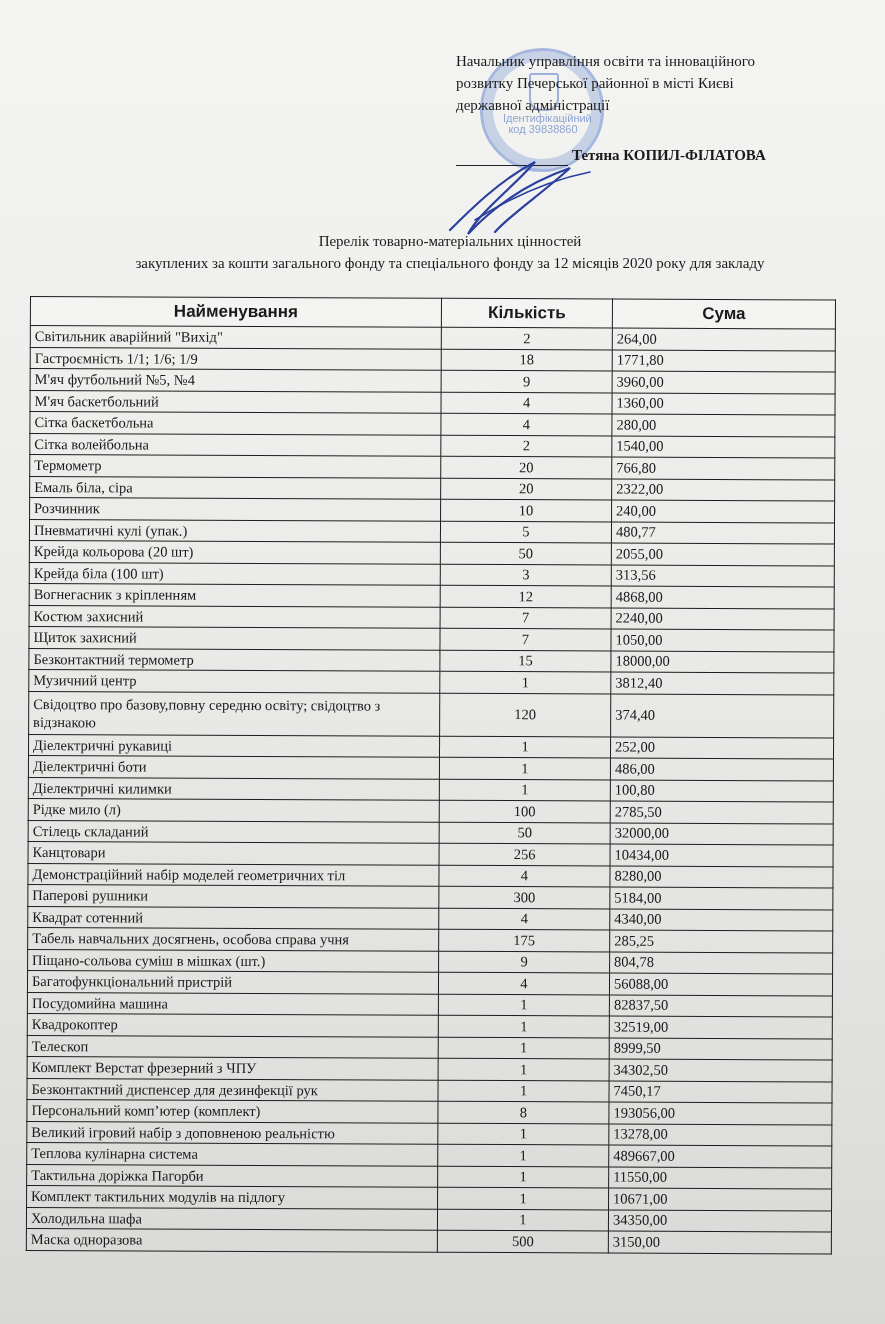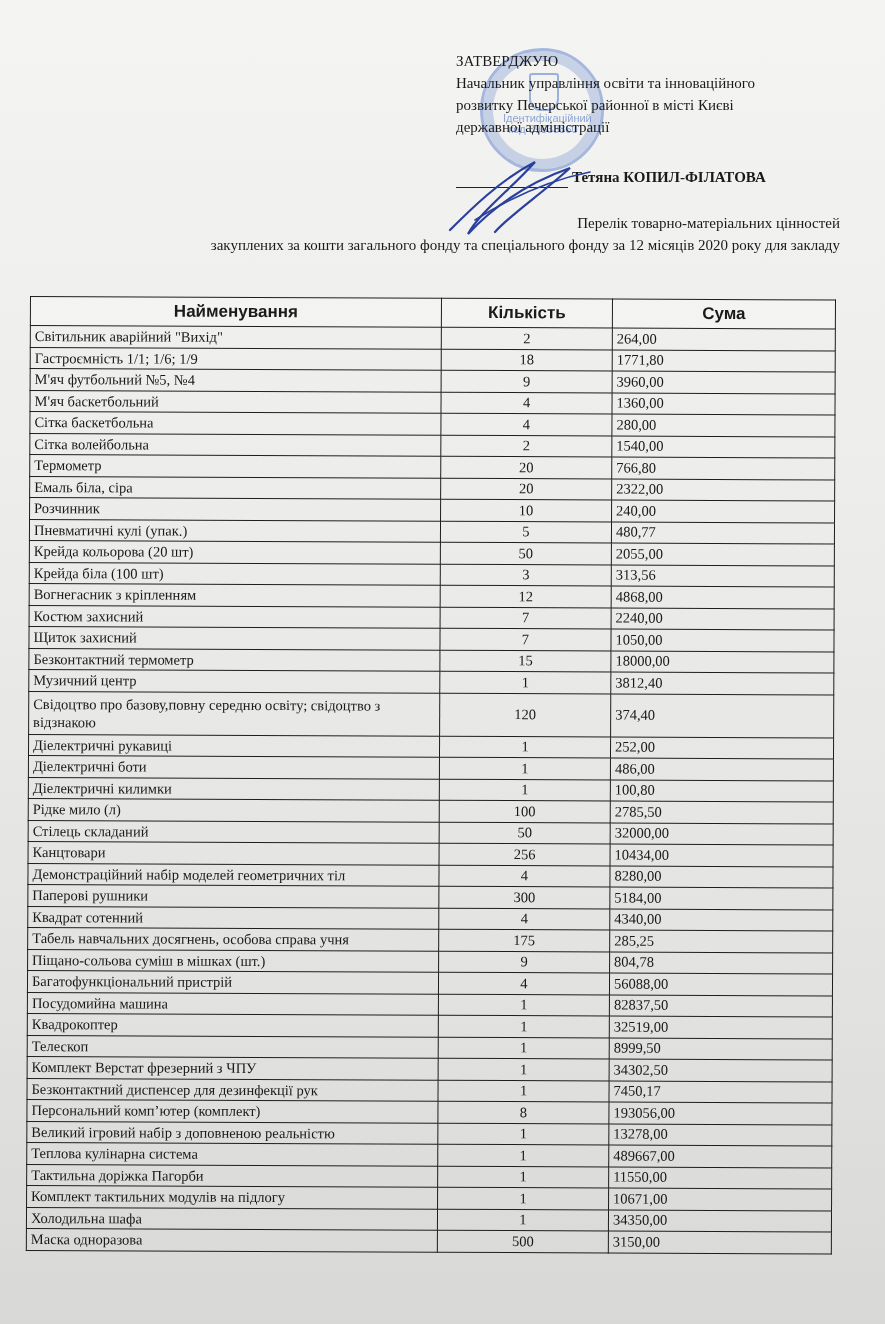--- a/index.html
+++ b/index.html
@@ -27,21 +27,21 @@
       border: 2px solid rgba(70,110,200,0.5); border-radius: 3px 3px 12px 12px;
     }
     .stamp .stamp-text {
       position: absolute; left: 20px; top: 62px; width: 80px; text-align: center;
       font-family: "Liberation Sans", sans-serif; font-size: 11px; color: rgba(60,100,190,0.55); line-height: 11px;
     }
     .signature {
       position: absolute; left: 440px; top: 150px; width: 160px; height: 90px; pointer-events: none;
     }
     .title-block {
-      position: absolute; left: 60px; top: 212px; width: 780px; text-align: right;
+      position: absolute; left: 60px; top: 230px; width: 780px; text-align: center;
       font-size: 15px; line-height: 22px;
     }
     table.items {
       position: absolute; left: 30px; top: 296px; width: 806px;
       border-collapse: collapse; transform: rotate(0.25deg); transform-origin: left top;
       font-size: 14.5px;
     }
     table.items th, table.items td {
       border: 1.5px solid #1e1e1e; padding: 0 4px; height: 20.5px;
     }
@@ -56,21 +56,20 @@
   </style>
 </head>
 <body>
 
 <div class="stamp">
   <div class="emblem"></div>
   <div class="stamp-text">Ідентифікаційний код 39838860</div>
 </div>
 
 <div class="approval">
-  <div class="line">ЗАТВЕРДЖУЮ</div>
   <div class="line">Начальник управління освіти та інноваційного</div>
   <div class="line">розвитку Печерської районної в місті Києві</div>
   <div class="line">державної адміністрації</div>
   <div class="sign-line">
     <span class="blank"></span>
     <span>Тетяна КОПИЛ-ФІЛАТОВА</span>
   </div>
 </div>
 
 <svg class="signature" viewBox="0 0 160 90">

